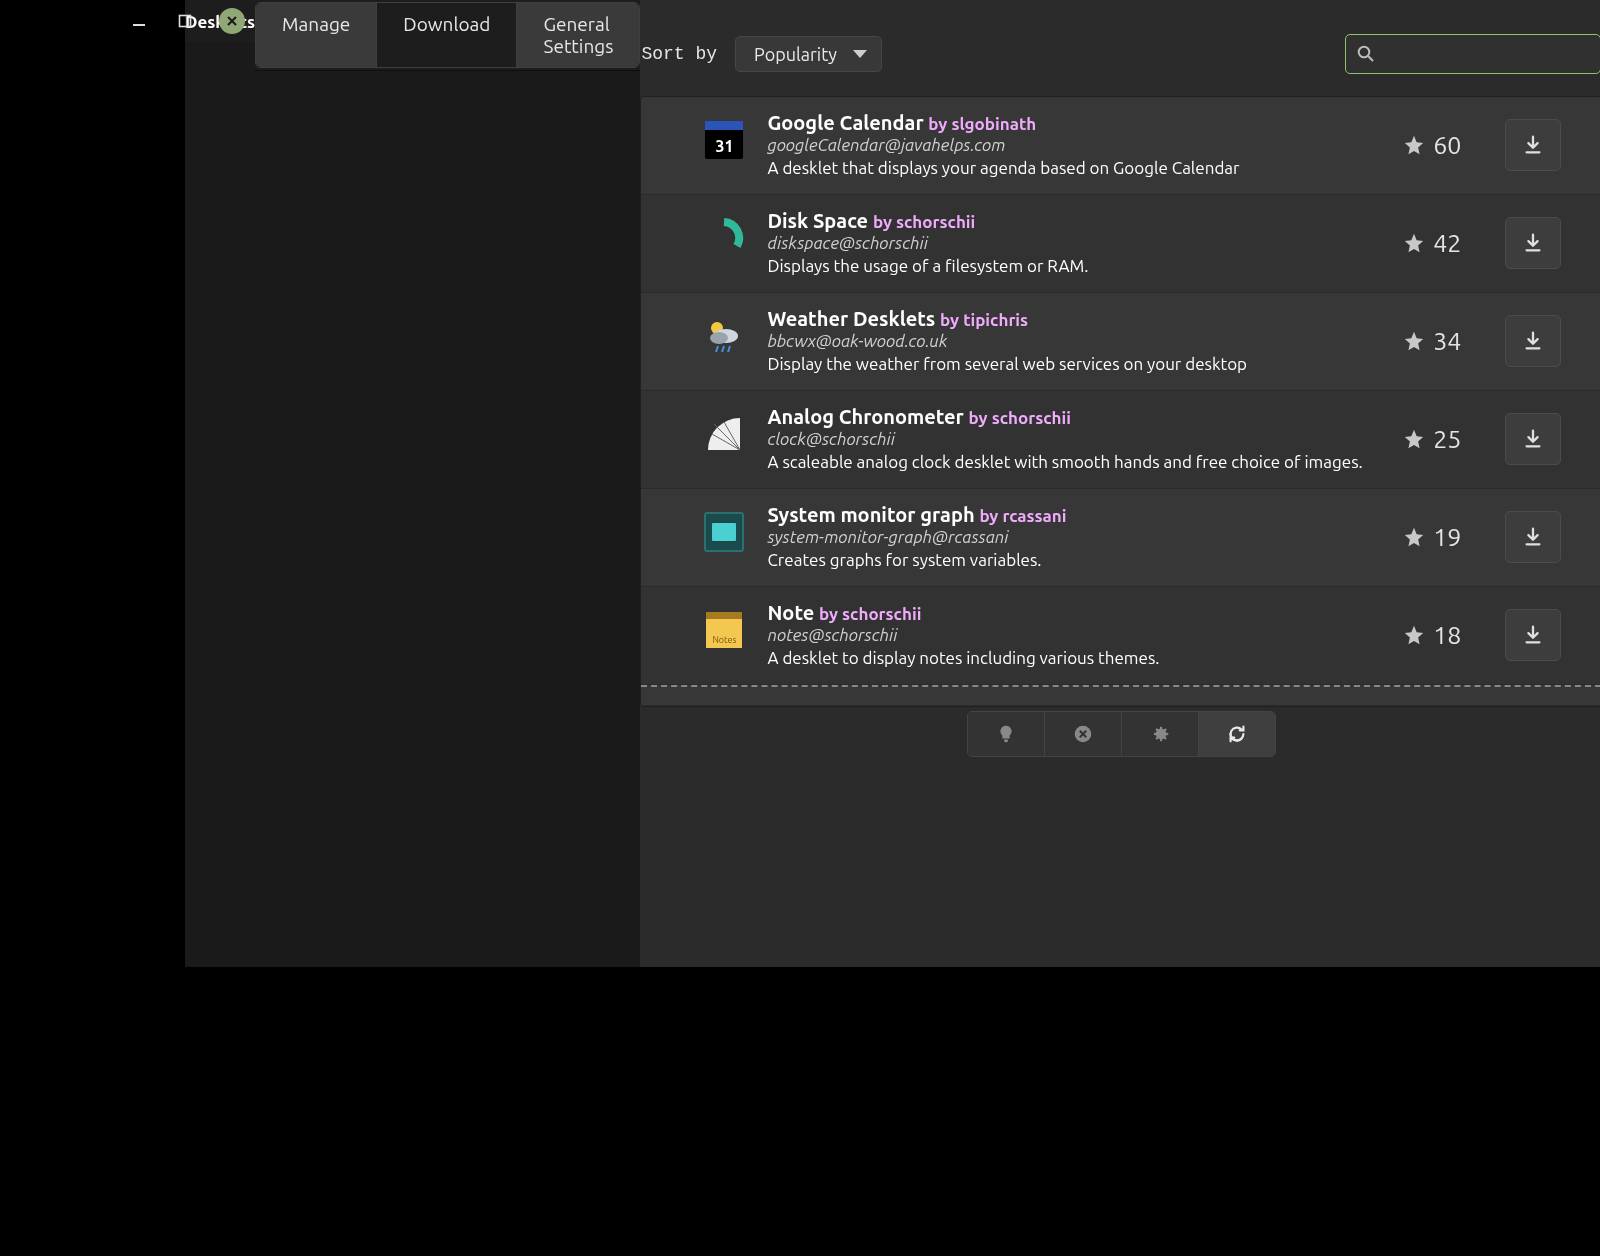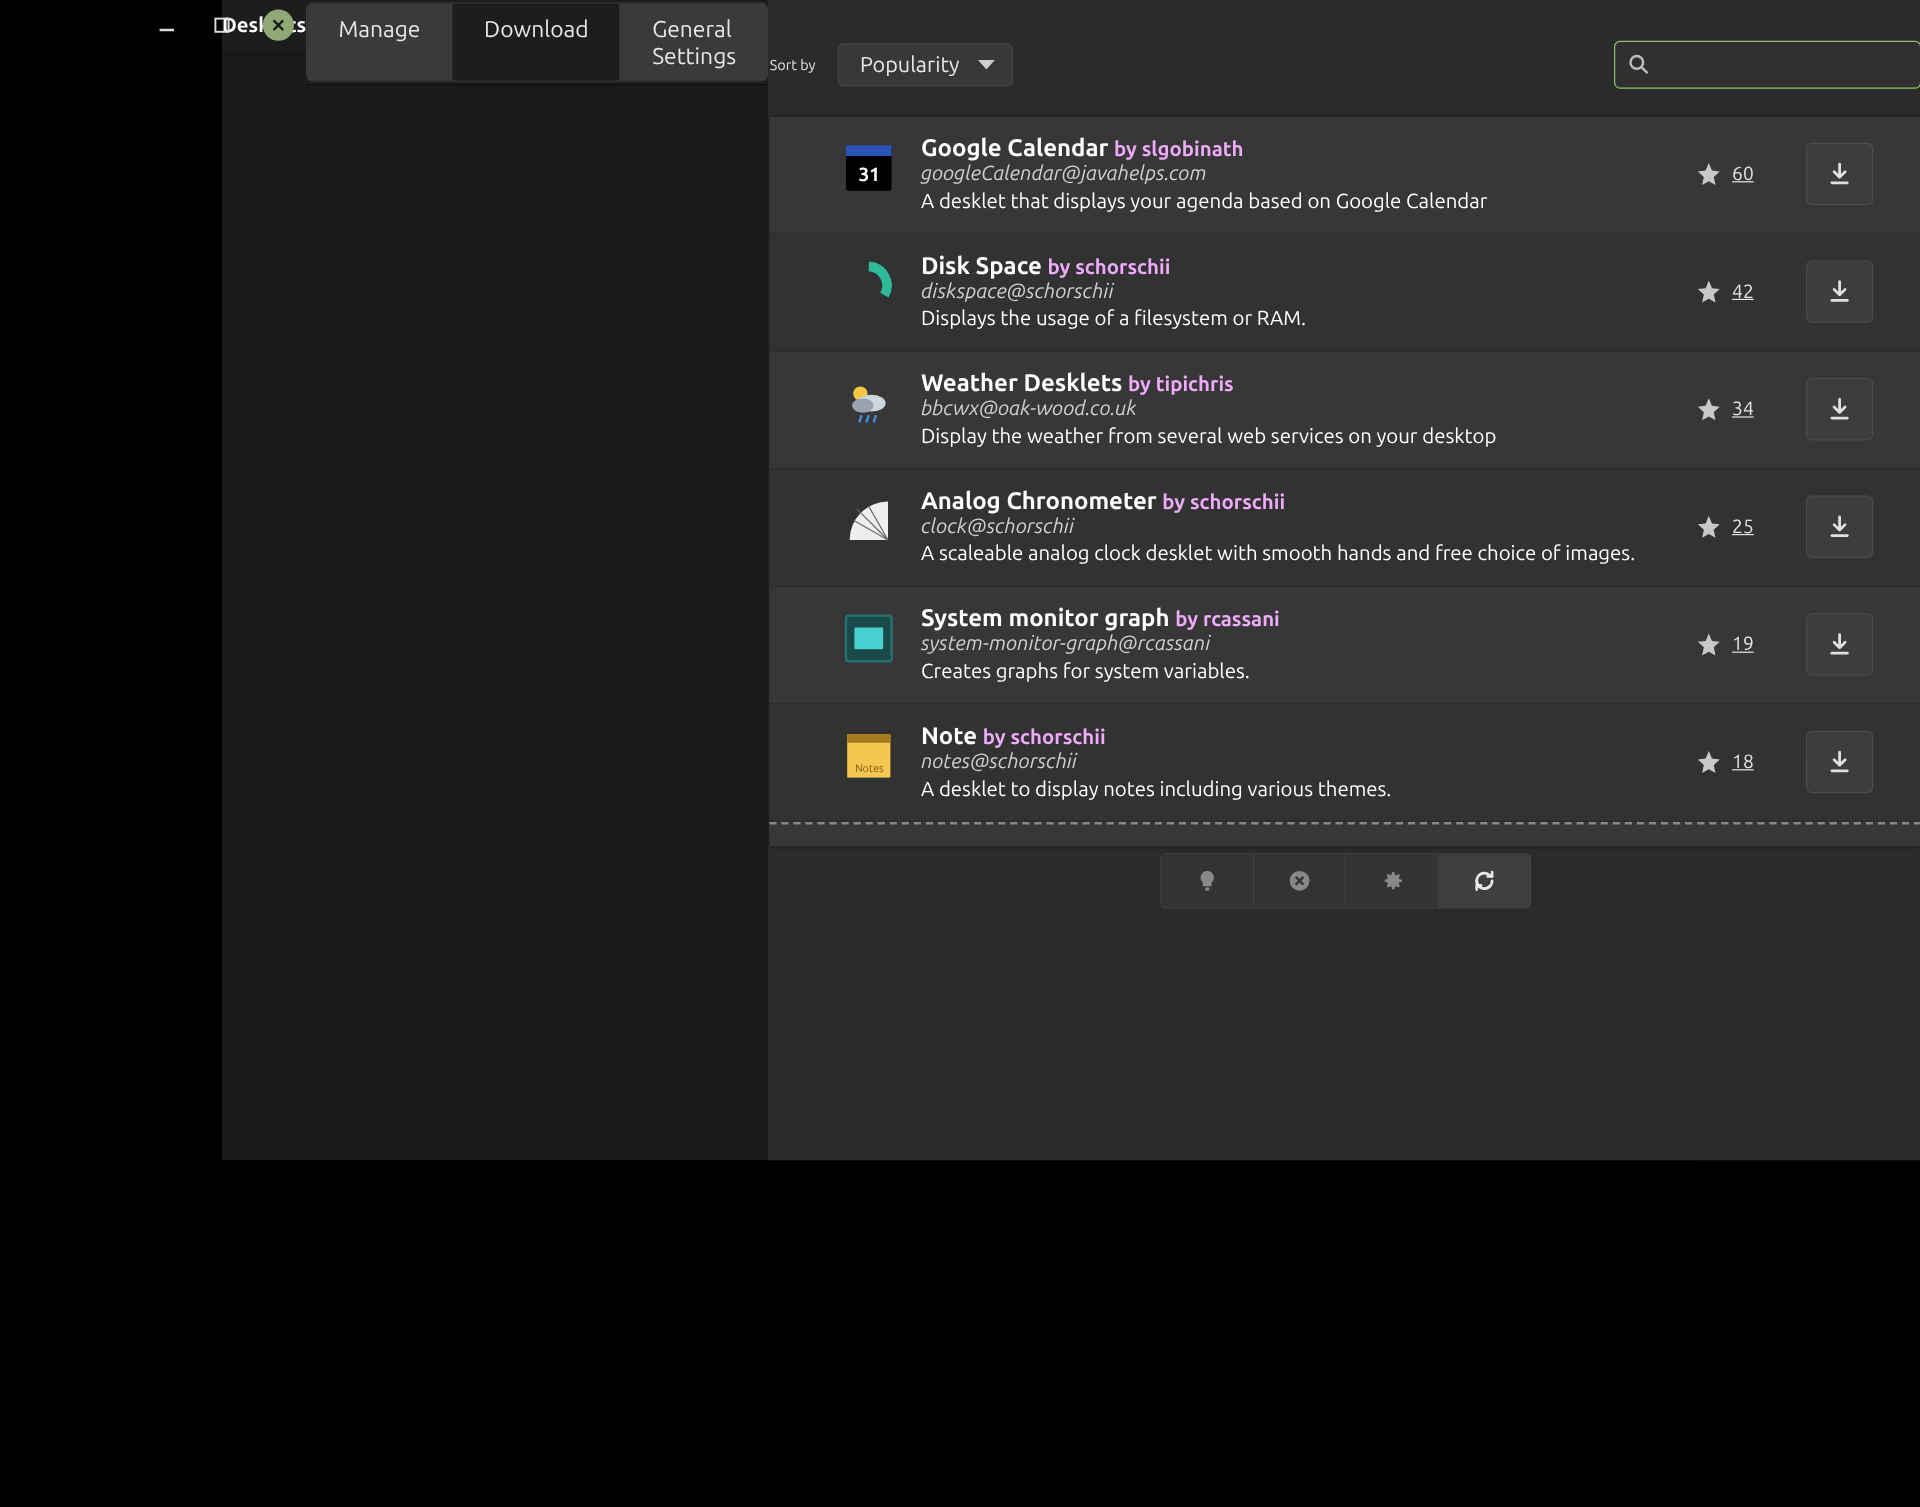--- a/index.html
+++ b/index.html
@@ -25,40 +25,40 @@
   
   .tabbar{height:70px;background:#1d1d1d;display:flex;align-items:center;justify-content:flex-start;border-bottom:1px solid #0e0e0e;}
   .tabgroup{display:flex;border:1px solid #3f3f3f;border-radius:6px;overflow:hidden;}
   .tab{padding:10px 26px;font-size:19px;color:#e8e8e8;background:#1d1d1d;border-right:1px solid #3f3f3f;cursor:pointer;}
   .tab:last-child{border-right:none;}
   .tab.active{background:#3a3a3a;}
   
   .content{flex:1;background:#2b2b2b;display:flex;flex-direction:column;align-items:center;padding:0 0 0 0;box-sizing:border-box;}
   .controls{width:960px;margin-top:34px;display:flex;align-items:center;justify-content:space-between;}
   .sort{display:flex;align-items:center;gap:18px;}
-  .sort-label{font-size:12px;color:#e5e5e5;}
+  .sort-label{font-size:18px;color:#e5e5e5;font-family:Liberation Mono, monospace;}
   .select{display:flex;align-items:center;gap:16px;background:#383838;border:1px solid #474747;border-radius:5px;padding:7px 14px 7px 18px;font-size:18px;cursor:pointer;}
   .select .arrow{width:0;height:0;border-left:7px solid transparent;border-right:7px solid transparent;border-top:8px solid #cfcfcf;}
   .search{display:flex;align-items:center;width:256px;height:40px;box-sizing:border-box;border:1px solid var(--accent);border-radius:5px;background:#303030;padding:0 10px;}
   .search svg{flex-shrink:0;}
   .search input{flex:1;background:transparent;border:none;outline:none;color:#eee;font-size:16px;margin-left:8px;}
   .caret{width:1px;height:20px;background:#e0e0e0;margin-left:2px;animation:blink 1s step-start infinite;}
   @keyframes blink{50%{opacity:0;}}
   
   .list{width:960px;margin-top:22px;border:1px solid #202020;border-radius:4px;overflow:hidden;position:relative;}
   .row{display:flex;align-items:flex-start;padding:14px 40px 14px 60px;gap:20px;border-bottom:1px solid #2b2b2b;}
   .row:nth-child(odd){background:#373737;}
   .row:nth-child(even){background:#323232;}
   .icon-cell{width:46px;height:46px;flex-shrink:0;display:flex;align-items:center;justify-content:center;margin-top:6px;}
   .info{flex:1;min-width:0;}
   .name-line{font-size:20px;font-weight:700;color:#fff;margin-bottom:1px;}
   .name-line .by{font-size:17px;font-weight:700;color:#f0abfc;}
   .id-line{font-size:17px;font-style:italic;color:#d0d0d0;margin-bottom:3px;}
   .desc-line{font-size:17px;color:#ffffff;line-height:1.35;}
-  .stars{display:flex;align-items:center;gap:8px;font-size:16px;color:#e5e5e5;align-self:center;min-width:70px;justify-content:flex-end;text-decoration:underline;}
+  .stars{display:flex;align-items:center;gap:8px;font-size:25px;color:#e5e5e5;align-self:center;min-width:70px;justify-content:flex-end;}
   .stars svg{flex-shrink:0;}
   .dlbtn{align-self:center;width:54px;height:50px;background:#3d3d3d;border:1px solid #4c4c4c;border-radius:5px;display:flex;align-items:center;justify-content:center;cursor:pointer;margin-left:24px;}
   .dlbtn svg{display:block;}
   
   .row.cut{height:16px;padding-top:4px;padding-bottom:0;overflow:hidden;position:relative;}
   .row.cut .dash{position:absolute;left:0;right:0;top:0;height:0;border-top:2px dashed #888;}
   
   .bottombar{width:960px;display:flex;justify-content:center;padding:4px 0 14px 0;}
   .bgroup{display:flex;border:1px solid #444;border-radius:5px;overflow:hidden;}
   .bbtn{width:76px;height:44px;display:flex;align-items:center;justify-content:center;background:#333;border-right:1px solid #444;cursor:pointer;}

